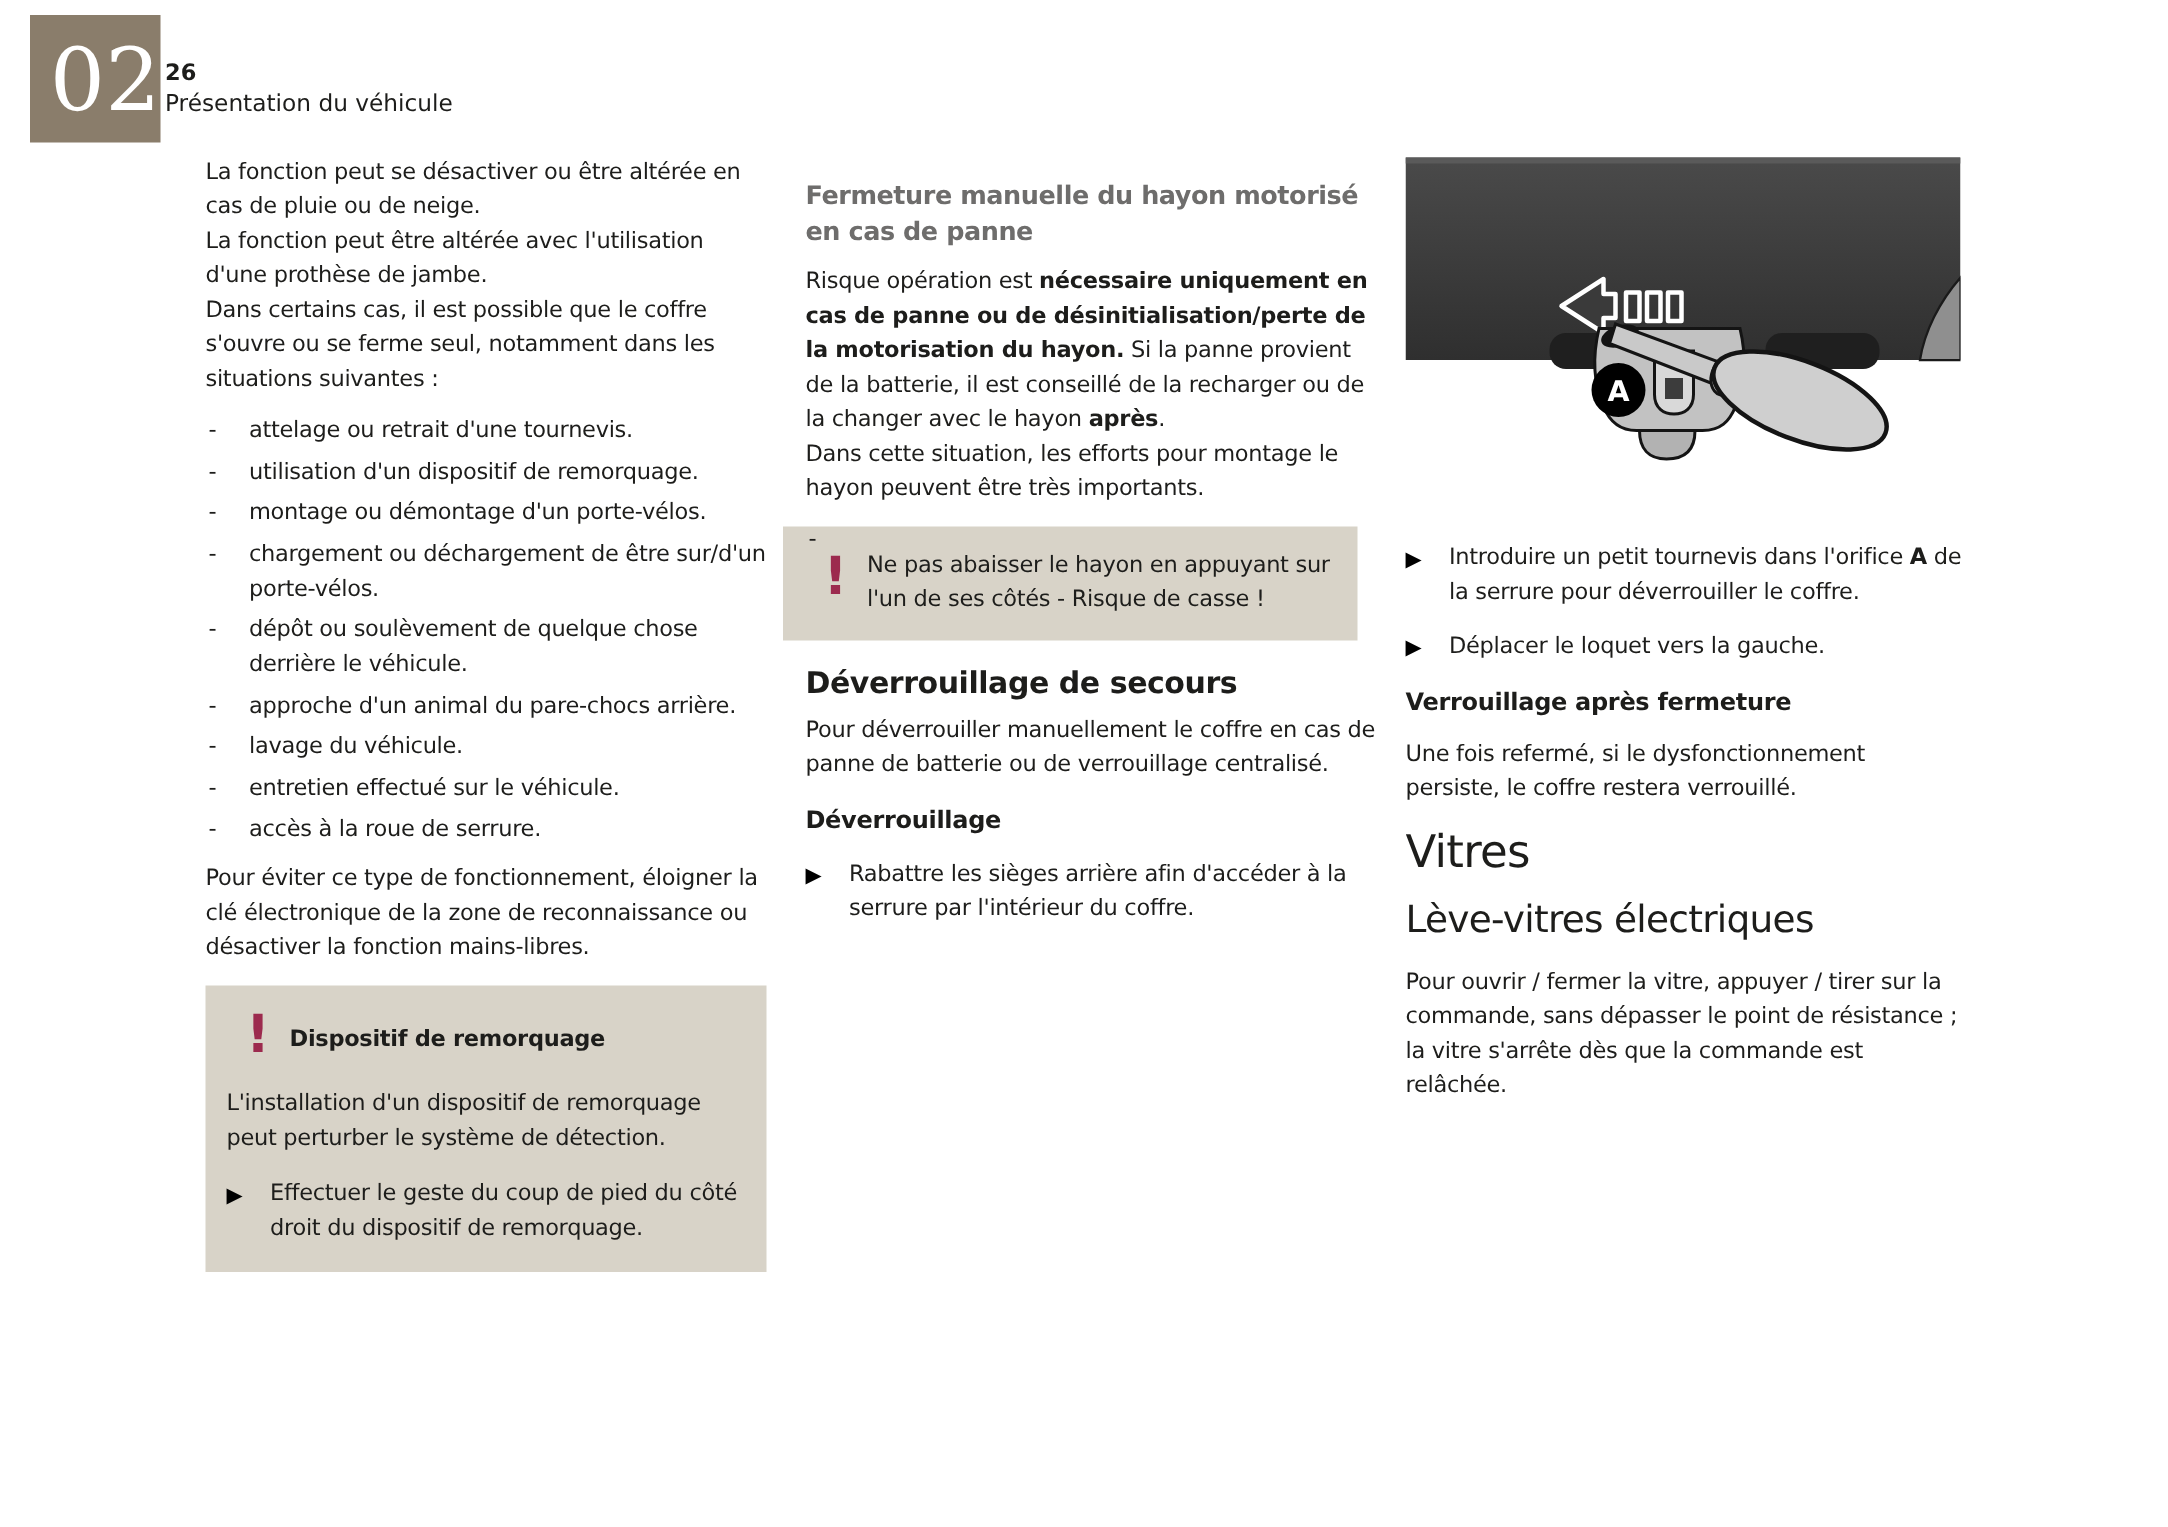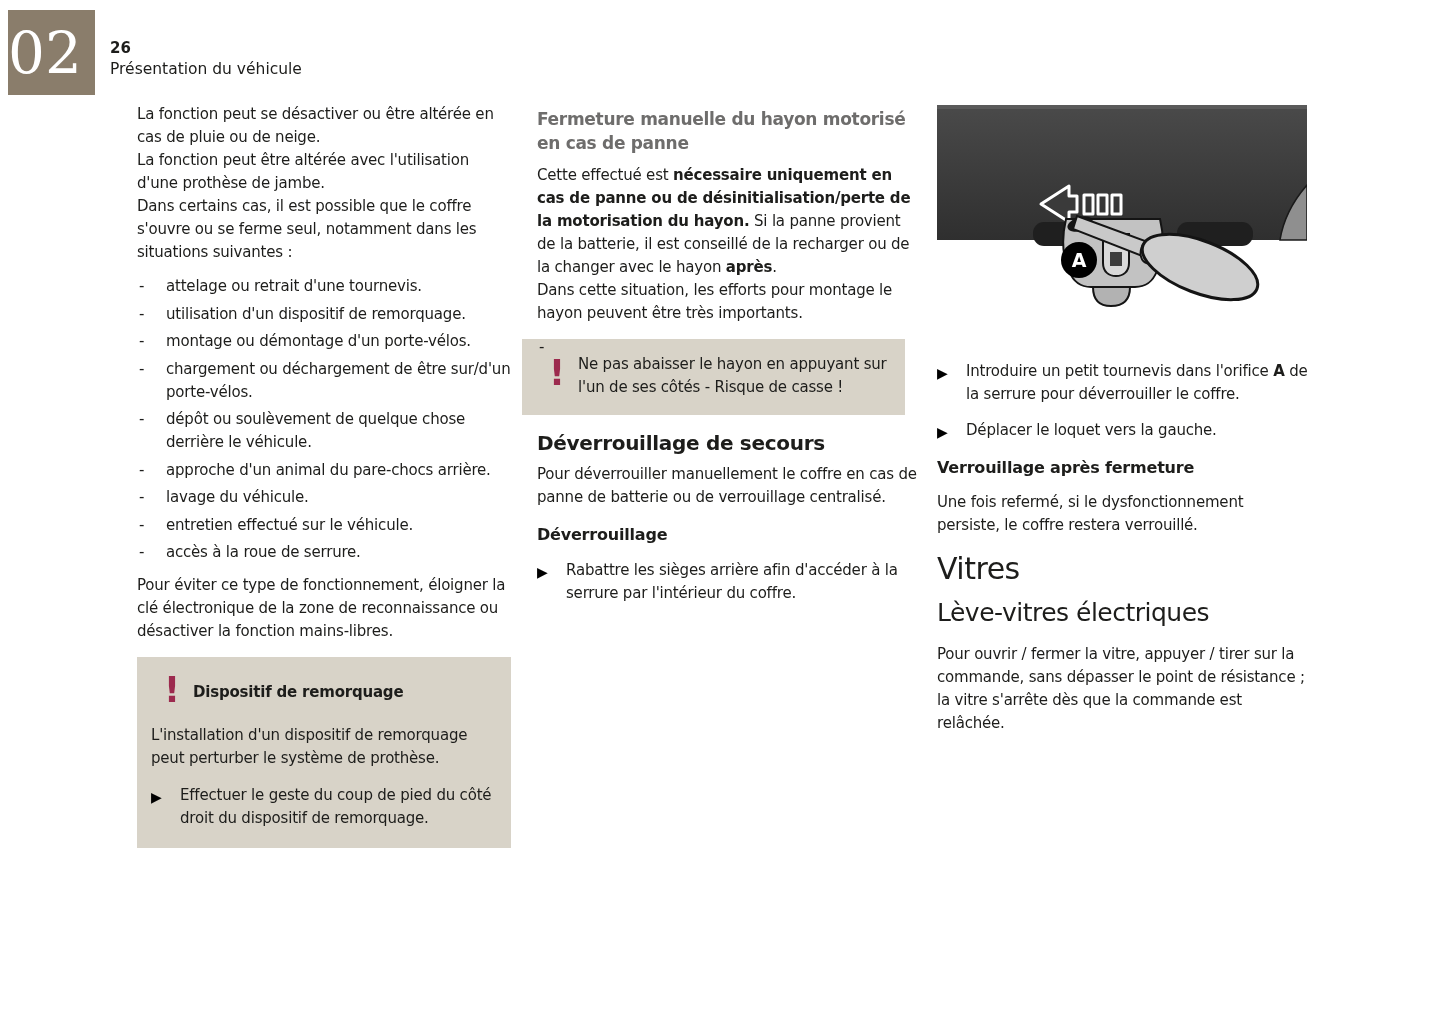--- a/index.html
+++ b/index.html
@@ -7,24 +7,24 @@
     margin: 0; padding: 0;
     width: 1445px; height: 1018px;
     background: #ffffff;
     font-family: "DejaVu Sans", "Liberation Sans", sans-serif;
     color: #1d1d1b;
   }
   .page { position: relative; width: 1445px; height: 1018px; overflow: hidden; }
 
   
   .chapter-box {
-    position: absolute; left: 8px; top: 10px;
+    position: absolute; left: 20px; top: 10px;
     width: 87px; height: 85px;
     background: #8a7d6b;
-    display: flex; align-items: center; justify-content: flex-start;
+    display: flex; align-items: center; justify-content: flex-end;
   }
   .chapter-box span {
     font-family: "DejaVu Serif", "Liberation Serif", serif;
     font-size: 58px; line-height: 1; color: #ffffff; font-weight: 400;
   }
   .page-head { position: absolute; left: 110px; top: 38px; }
   .page-num { font-size: 15px; font-weight: 700; line-height: 20px; }
   .section-title { font-size: 15.5px; line-height: 22px; }
 
   
@@ -57,21 +57,21 @@
   .warn-title, .warn-sub { font-weight: 700; }
   .warn-sub { margin-top: 11px; }
   .warn-body { clear: left; margin-top: 12px; padding-left: 0; }
   .warn-box .action { margin-top: 14px; padding-left: 29px; }
 
   .col2 .warn-box { margin-left: -15px; width: 383px; padding: 14px 14px 16px 14px; }
 
   
   .gray-head {
     font-size: 17px; font-weight: 700; color: #6e6d6c;
-    line-height: 24px; margin: 4px 0 9px 0; letter-spacing: -0.3px;
+    line-height: 24px; margin: 16px 0 9px 0; letter-spacing: -0.3px;
   }
   .dark-head { font-size: 20px; font-weight: 700; margin: 17px 0 0 0; letter-spacing: -0.3px; }
   .sub-head { font-size: 16px; font-weight: 700; margin: 14px 0 0 0; }
   .h-big { font-size: 30px; font-weight: 400; line-height: 40px; margin: 12px 0 0 0; letter-spacing: -0.5px; }
   .h-med { font-size: 25px; font-weight: 400; line-height: 36px; margin: 6px 0 0 0; letter-spacing: -0.5px; }
 
   .mt8 { margin-top: 8px; }
   .mt12 { margin-top: 12px; }
 
   
@@ -105,32 +105,32 @@
       <li><span class="marker">-</span><span>lavage du véhicule.</span></li>
       <li><span class="marker">-</span><span>entretien effectué sur le véhicule.</span></li>
       <li><span class="marker">-</span><span>accès à la roue de serrure.</span></li>
     </ul>
 
     <p class="closing">Pour éviter ce type de fonctionnement, éloigner la clé électronique de la zone de reconnaissance ou désactiver la fonction mains-libres.</p>
 
     <aside class="warn-box">
       <span class="excl">!</span>
       <div class="warn-sub">Dispositif de remorquage</div>
-      <p class="warn-body">L'installation d'un dispositif de remorquage peut perturber le système de prothèse.</p>
+      <p class="warn-body">L'installation d'un dispositif de remorquage peut perturber le système de détection.</p>
       <div class="action">
         <span class="tri">▶</span>
         <span>Effectuer le geste du coup de pied du côté droit du dispositif de remorquage.</span>
       </div>
     </aside>
   </div>
 
   <div class="col col2">
     <h3 class="gray-head">Fermeture manuelle du hayon motorisé en cas de panne</h3>
 
-    <p><span>Cette effectué est </span><b>nécessaire uniquement en cas de panne ou de désinitialisation/perte de la motorisation du hayon.</b><span> Si la panne provient de la batterie, il est conseillé de la recharger ou de la changer avec le hayon </span><b>après</b><span>.</span></p>
+    <p><span>Risque opération est </span><b>nécessaire uniquement en cas de panne ou de désinitialisation/perte de la motorisation du hayon.</b><span> Si la panne provient de la batterie, il est conseillé de la recharger ou de la changer avec le hayon </span><b>après</b><span>.</span></p>
     <p>Dans cette situation, les efforts pour montage le hayon peuvent être très importants.</p>
 
     <ul class="dash-list">
       <li><span class="marker">-</span></li>
     </ul>
 
     <aside class="warn-box">
       <span class="excl">!</span>
       <p>Ne pas abaisser le hayon en appuyant sur l'un de ses côtés - Risque de casse !</p>
     </aside>

